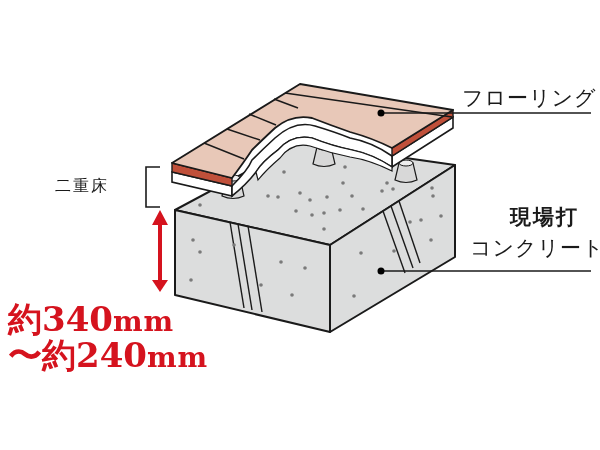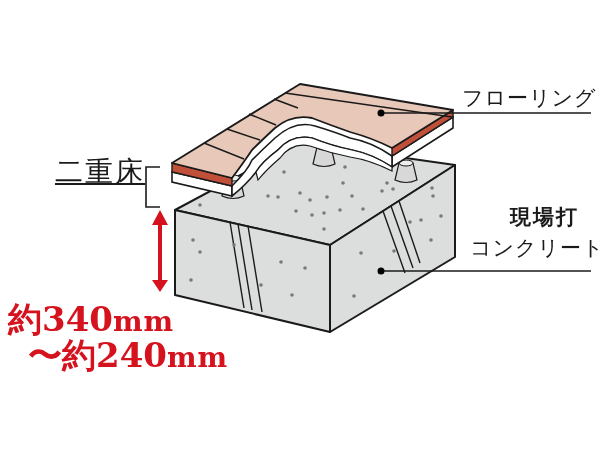--- a/index.html
+++ b/index.html
@@ -1,26 +1,26 @@
 <!DOCTYPE html>
 <html><head>
 <meta charset="utf-8">
 <style>
   html, body { margin:0; padding:0; background:#ffffff; }
   body { width:600px; height:450px; position:relative; overflow:hidden; font-family:"DejaVu Serif", serif; }
   .stage { position:absolute; left:0; top:0; width:501px; height:450px; }
   svg { position:absolute; left:0; top:0; }
   .label { position:absolute; color:#1a1a1a; font-family:"DejaVu Serif", serif; white-space:nowrap; line-height:1; }
   .lbl-flooring { left:462px; top:88px; font-size:21px; letter-spacing:1px; }
-  .lbl-double { left:55px; top:158px; font-size:28px; letter-spacing:2px;text-decoration:underline; }
+  .lbl-double { left:55px; top:178px; font-size:16px; letter-spacing:2px; }
   .lbl-concrete1 { left:510px; top:206px; font-size:21px; letter-spacing:2px; text-align:right;font-weight:bold; }
   .lbl-concrete2 { left:470px; top:238px; font-size:21px; letter-spacing:1px; }
   .dim { position:absolute; color:#d5131e; font-family:"DejaVu Serif", serif; font-weight:bold; white-space:nowrap; line-height:1; }
   .dim1 { left:8px; top:302px; font-size:34px; }
-  .dim2 { left:8px; top:338px; font-size:34px;margin-left:20px; }
+  .dim2 { left:8px; top:338px; font-size:34px; }
   .dim .unit { font-size:28px; letter-spacing:1px; }
 </style>
 </head>
 <body>
 
 <div class="stage">
 
   <svg width="600" height="450" viewBox="0 0 600 450">
 
     <g>

